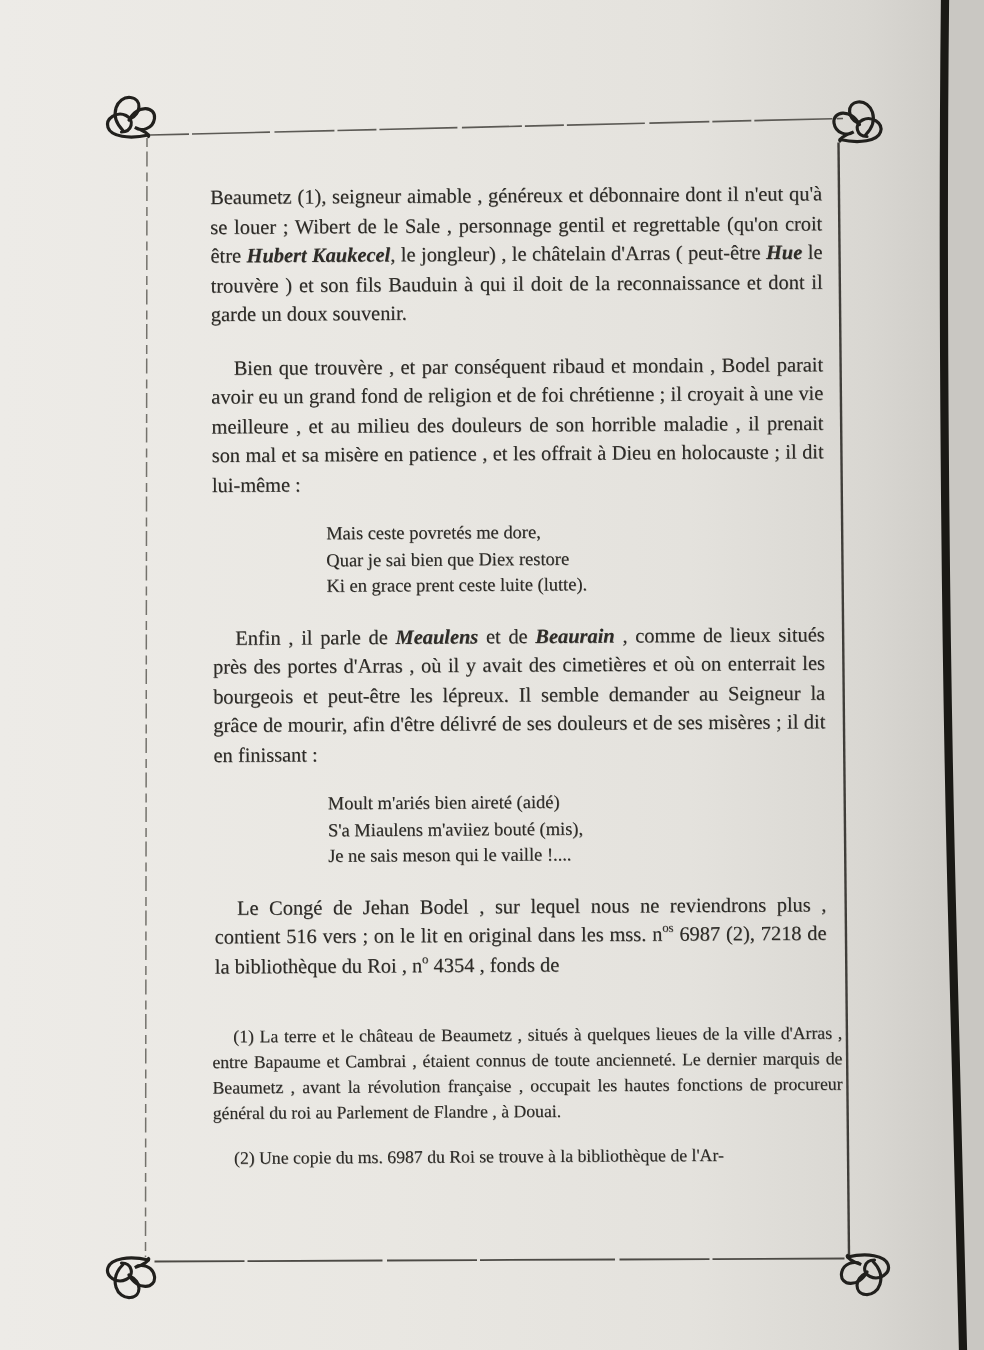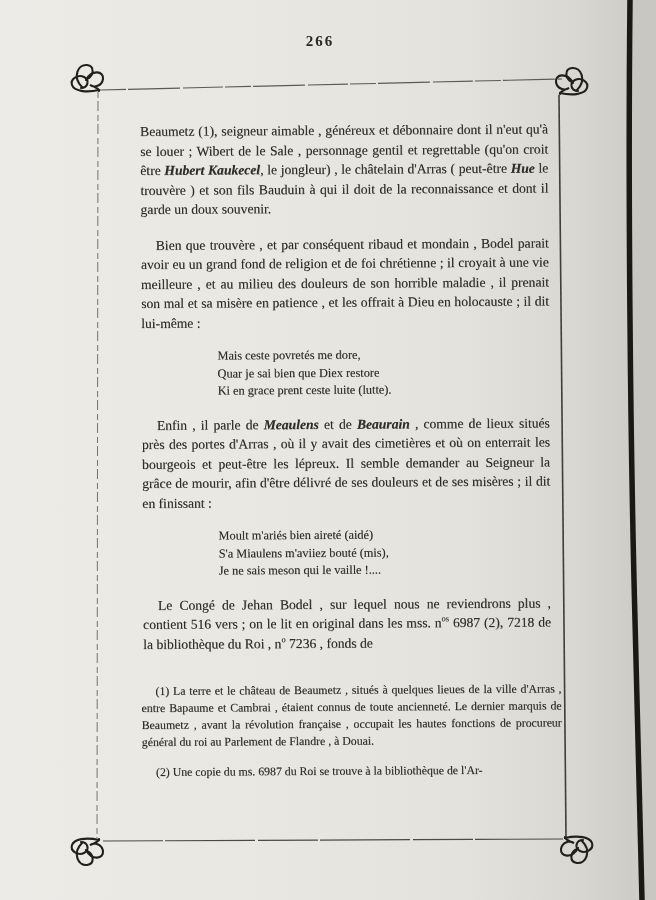--- a/index.html
+++ b/index.html
@@ -75,21 +75,20 @@
     <line x1="98" y1="92" x2="97" y2="838" stroke="#74726c" stroke-width="1" stroke-dasharray="6 3 10 4"></line>
     <line x1="559" y1="95" x2="566" y2="837" stroke="#403e3a" stroke-width="1.6"></line>
     <line x1="103" y1="841" x2="563" y2="839" stroke="#4c4a45" stroke-width="1.2" stroke-dasharray="60 2 90 3"></line>
 
     <use href="#flourish" transform="translate(66,61)"></use>
     <use href="#flourish" transform="translate(593,64) scale(-1,1)"></use>
     <use href="#flourish" transform="translate(66,869) scale(1,-1)"></use>
     <use href="#flourish" transform="translate(598,867) scale(-1,-1)"></use>
   </svg>
 
-  <div class="page-number">266</div>
 
   <div class="text-block">
 
     <p class="para"><span>Beaumetz (1), seigneur aimable , généreux et débonnaire dont il n'eut qu'à se louer ; Wibert de le Sale , personnage gentil et regrettable (qu'on croit être </span><em>Hubert Kaukecel</em><span>, le jongleur) , le châtelain d'Arras ( peut-être </span><em>Hue</em><span> le trouvère ) et son fils Bauduin à qui il doit de la reconnaissance et dont il garde un doux souvenir.</span></p>
 
     <p class="para indented"><span>Bien que trouvère , et par conséquent ribaud et mondain , Bodel parait avoir eu un grand fond de religion et de foi chrétienne ; il croyait à une vie meilleure , et au milieu des douleurs de son horrible maladie , il prenait son mal et sa misère en patience , et les offrait à Dieu en holocauste ; il dit lui-même :</span></p>
 
     <div class="verse">
       <div class="verse-line">Mais ceste povretés me dore,</div>
       <div class="verse-line">Quar je sai bien que Diex restore</div>
@@ -97,21 +96,21 @@
     </div>
 
     <p class="para indented" style="margin-top:15px"><span>Enfin , il parle de </span><em>Meaulens</em><span> et de </span><em>Beaurain</em><span> , comme de lieux situés près des portes d'Arras , où il y avait des cimetières et où on enterrait les bourgeois et peut-être les lépreux. Il semble demander au Seigneur la grâce de mourir, afin d'être délivré de ses douleurs et de ses misères ; il dit en finissant :</span></p>
 
     <div class="verse">
       <div class="verse-line">Moult m'ariés bien aireté (aidé)</div>
       <div class="verse-line">S'a Miaulens m'aviiez bouté (mis),</div>
       <div class="verse-line">Je ne sais meson qui le vaille !....</div>
     </div>
 
-    <p class="para indented" style="margin-top:15px"><span>Le Congé de Jehan Bodel , sur lequel nous ne reviendrons plus , contient 516 vers ; on le lit en original dans les mss. n</span><sup>os</sup><span> 6987 (2), 7218 de la bibliothèque du Roi , n</span><sup>o</sup><span> 7236 , fonds de</span></p>
+    <p class="para indented" style="margin-top:15px"><span>Le Congé de Jehan Bodel , sur lequel nous ne reviendrons plus , contient 516 vers ; on le lit en original dans les mss. n</span><sup>os</sup><span> 6987 (2), 7218 de la bibliothèque du Roi , n</span><sup>o</sup><span> 4354 , fonds de</span></p>
 
     <div class="footnotes">
       <p class="footnote">(1) La terre et le château de Beaumetz , situés à quelques lieues de la ville d'Arras , entre Bapaume et Cambrai , étaient connus de toute ancienneté. Le dernier marquis de Beaumetz , avant la révolution française , occupait les hautes fonctions de procureur général du roi au Parlement de Flandre , à Douai.</p>
       <p class="footnote">(2) Une copie du ms. 6987 du Roi se trouve à la bibliothèque de l'Ar-</p>
     </div>
 
   </div>
 </div>
 
 </body></html>

